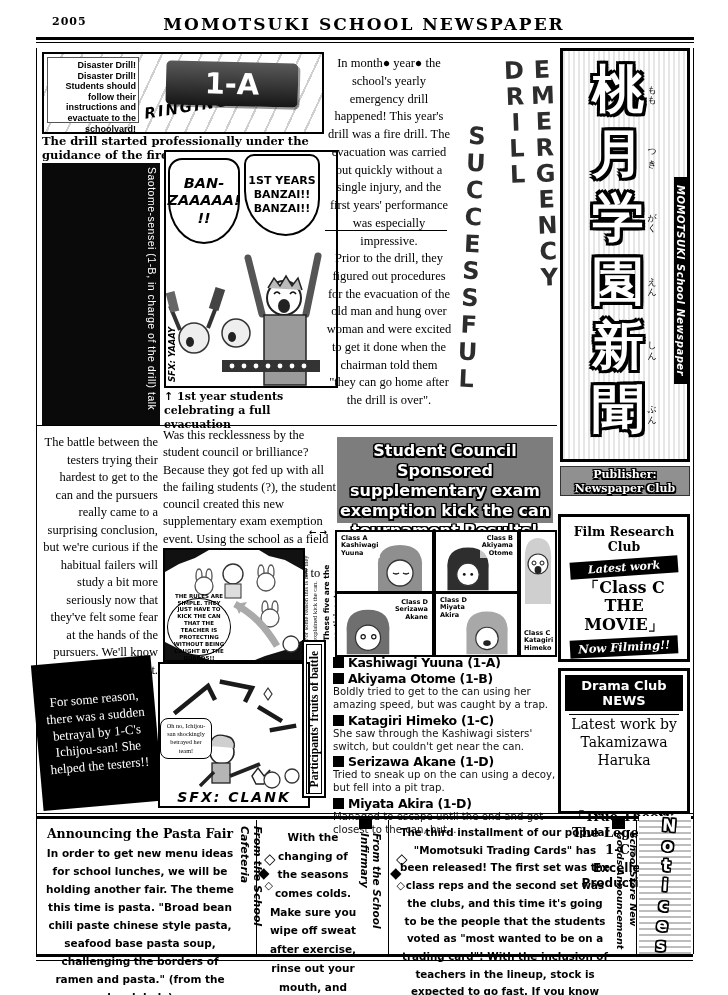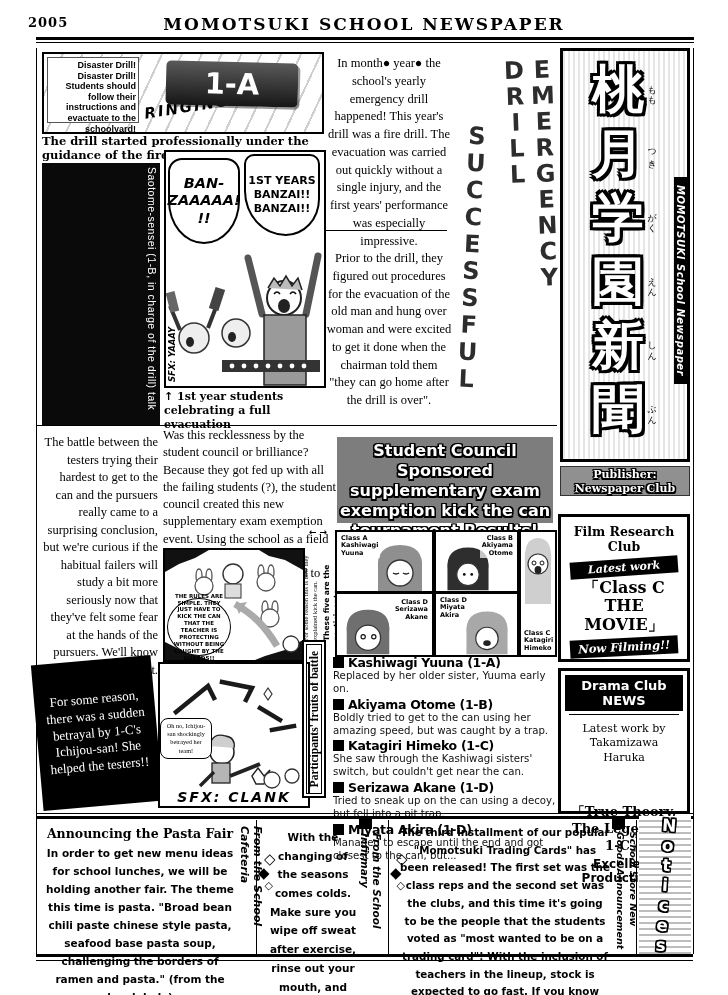--- a/index.html
+++ b/index.html
@@ -27,21 +27,21 @@
          text-shadow:-3px -3px 0 #000,3px -3px 0 #000,-3px 3px 0 #000,3px 3px 0 #000,-3px 0 0 #000,3px 0 0 #000,0 -3px 0 #000,0 3px 0 #000;}
   .kana{font-family:"DejaVu Sans",sans-serif;font-size:9px;writing-mode:vertical-rl;text-orientation:upright;color:#000;}
   .banner-black{background:#000;color:#fff;font-family:"DejaVu Serif",serif;font-style:italic;font-weight:bold;}
   .comicfont{font-family:"DejaVu Sans",sans-serif;font-weight:bold;}
 </style>
 </head>
 <body>
 
 <div class="page">
 
-  <div class="abs serif" style="left:28px;top:15px;font-weight:bold;font-size:13px;letter-spacing:1px;">2005</div>
+  <div class="abs serif" style="left:52px;top:15px;font-weight:bold;font-size:11px;letter-spacing:1px;">2005</div>
   <div class="abs serif" style="left:0;width:100%;top:14px;text-align:center;font-weight:bold;font-size:17px;letter-spacing:2px;">MOMOTSUKI SCHOOL NEWSPAPER</div>
   <div class="abs rule-thick" style="left:36px;width:658px;top:37px;"></div>
   <div class="abs rule-thin" style="left:36px;width:658px;top:42px;"></div>
 
   <div class="abs vline" style="left:36px;top:48px;height:906px;"></div>
   <div class="abs vline" style="left:693px;top:48px;height:906px;"></div>
 
   <div class="abs panel" style="left:42px;top:52px;width:278px;height:78px;background:
        repeating-linear-gradient(115deg,#fff 0 16px,#cfcfcf 16px 18px);overflow:hidden;">
     <div class="abs" style="left:3px;top:3px;width:92px;height:66px;background:#fff;border:1px solid #555;
@@ -51,21 +51,21 @@
     <div class="abs sans" style="left:122px;top:8px;width:132px;height:44px;background:linear-gradient(#5a5a5a,#161616);
                 color:#fff;font-weight:bold;font-size:29px;text-align:center;line-height:44px;
                 border-radius:5px;transform:rotate(1.5deg);box-shadow:2px 2px 0 rgba(0,0,0,.4);">1-A</div>
   </div>
   <div class="abs serif" style="left:42px;top:134px;width:282px;font-weight:bold;font-size:11.5px;line-height:1.25;">The drill started professionally under the guidance of the fire department</div>
 
   <div class="abs" style="left:42px;top:163px;width:118px;height:262px;background:#0a0a0a;">
     <div class="abs vert" style="right:2px;top:4px;height:254px;color:#fff;font-family:'Liberation Sans',sans-serif;font-size:10.5px;letter-spacing:0.5px;">Saotome-sensei (1-B, in charge of the drill) talk</div>
   </div>
 
-  <div class="abs panel" style="left:164px;top:150px;width:158px;height:234px;overflow:hidden;">
+  <div class="abs panel" style="left:164px;top:150px;width:158px;height:234px;overflow:hidden;padding-left:12px;">
     <div class="abs sans" style="left:2px;top:6px;width:72px;height:86px;border:2px solid #000;border-radius:14px 14px 50% 50%;
                 font-style:italic;font-weight:bold;font-size:14.5px;line-height:1.2;text-align:center;
                 display:flex;align-items:center;justify-content:center;padding:2px;box-sizing:border-box;background:#fff;z-index:2;">BAN-ZAAAAA! !!</div>
     <div class="abs sans" style="left:78px;top:2px;width:76px;height:82px;border:2px solid #000;border-radius:10px 10px 45% 55%;
                 font-weight:bold;font-size:11px;line-height:1.25;text-align:center;
                 display:flex;align-items:center;justify-content:center;padding:2px;box-sizing:border-box;background:#fff;z-index:2;">1ST YEARS BANZAI!! BANZAI!!</div>
     <svg width="158" height="150" viewBox="0 0 158 150" style="position:absolute;left:0;bottom:0;">
       <circle cx="28" cy="102" r="15" fill="#eee" stroke="#333" stroke-width="1.5"></circle>
       <circle cx="70" cy="97" r="14" fill="#eee" stroke="#333" stroke-width="1.5"></circle>
       <line x1="14" y1="94" x2="4" y2="70" stroke="#333" stroke-width="4"></line>
@@ -273,21 +273,20 @@
               box-shadow:inset 0 0 0 2px #fff,inset 0 0 0 3px #000;display:flex;align-items:center;justify-content:center;">
     <span class="vert-up" style="font-family:'Liberation Serif',serif;font-weight:bold;font-size:11.5px;">Participants' fruits of battle</span>
   </div>
 
   <div class="abs" style="left:333px;top:655px;width:226px;">
     <div style="margin-bottom:1px;">
       <div class="result-name">
         <span class="result-bullet"></span>
         <span>Kashiwagi Yuuna (1-A)</span>
       </div>
-      <div class="result-desc">Replaced by her older sister, Yuuma early on.</div>
     </div>
     <div style="margin-bottom:1px;">
       <div class="result-name">
         <span class="result-bullet"></span>
         <span>Akiyama Otome (1-B)</span>
       </div>
       <div class="result-desc">Boldly tried to get to the can using her amazing speed, but was caught by a trap.</div>
     </div>
     <div style="margin-bottom:1px;">
       <div class="result-name">
@@ -314,21 +313,21 @@
 
   <div class="abs" style="left:558px;top:514px;width:132px;height:148px;border:3px solid #000;box-sizing:border-box;text-align:center;background:#fff;">
     <div class="serif" style="font-weight:bold;font-size:12.5px;margin-top:7px;">Film Research Club</div>
     <div class="banner-black" style="width:86%;margin:5px auto 3px auto;padding:2px 0;font-size:11px;transform:rotate(-4deg);">Latest work</div>
     <div class="serif" style="font-weight:900;font-size:16px;line-height:1.15;padding:0 4px;">「Class C THE MOVIE」</div>
     <div class="banner-black" style="width:86%;margin:4px auto 0 auto;padding:2px 0;font-size:11.5px;transform:rotate(-3deg);">Now Filming!!</div>
   </div>
 
   <div class="abs" style="left:558px;top:668px;width:132px;height:146px;border:3px solid #000;box-sizing:border-box;text-align:center;background:#fff;">
     <div class="sans" style="background:#000;color:#fff;font-weight:bold;font-size:13px;margin:4px 4px 3px 4px;padding:3px 0;">Drama Club NEWS</div>
-    <div class="serif" style="font-size:11px;line-height:1.3;border-top:1px solid #000;margin:0 8px;padding-top:7px;">Latest work by Takamizawa Haruka</div>
+    <div class="serif" style="font-size:14px;line-height:1.3;border-top:1px solid #000;margin:0 8px;padding-top:0;">Latest work by Takamizawa Haruka</div>
     <div class="serif" style="font-weight:bold;font-size:13px;line-height:1.3;padding:3px 4px 2px 4px;margin-top:36px;">「True Theory, The Legend of 1-C」</div>
     <div class="sans" style="font-weight:bold;font-size:12px;line-height:1.2;">Excellent Production!!</div>
   </div>
 
   <div class="abs rule-thin" style="left:36px;top:813px;width:657px;"></div>
   <div class="abs rule-thick" style="left:36px;top:816px;width:657px;"></div>
 
   <div class="abs serif" style="left:44px;top:826px;width:192px;text-align:center;font-weight:bold;font-size:12.5px;">Announcing the Pasta Fair</div>
   <div class="abs comicfont" style="left:44px;top:844px;width:192px;font-size:10.5px;line-height:1.72;text-align:center;">In order to get new menu ideas for school lunches, we will be holding another fair.  The theme this time is pasta.  "Broad bean chili paste chinese style pasta, seafood base pasta soup, challenging the borders of ramen and pasta." (from the lunch lady)</div>
   <div class="abs vert comicfont" style="left:238px;top:826px;height:128px;font-style:italic;font-size:11px;">From the School Cafeteria</div>

